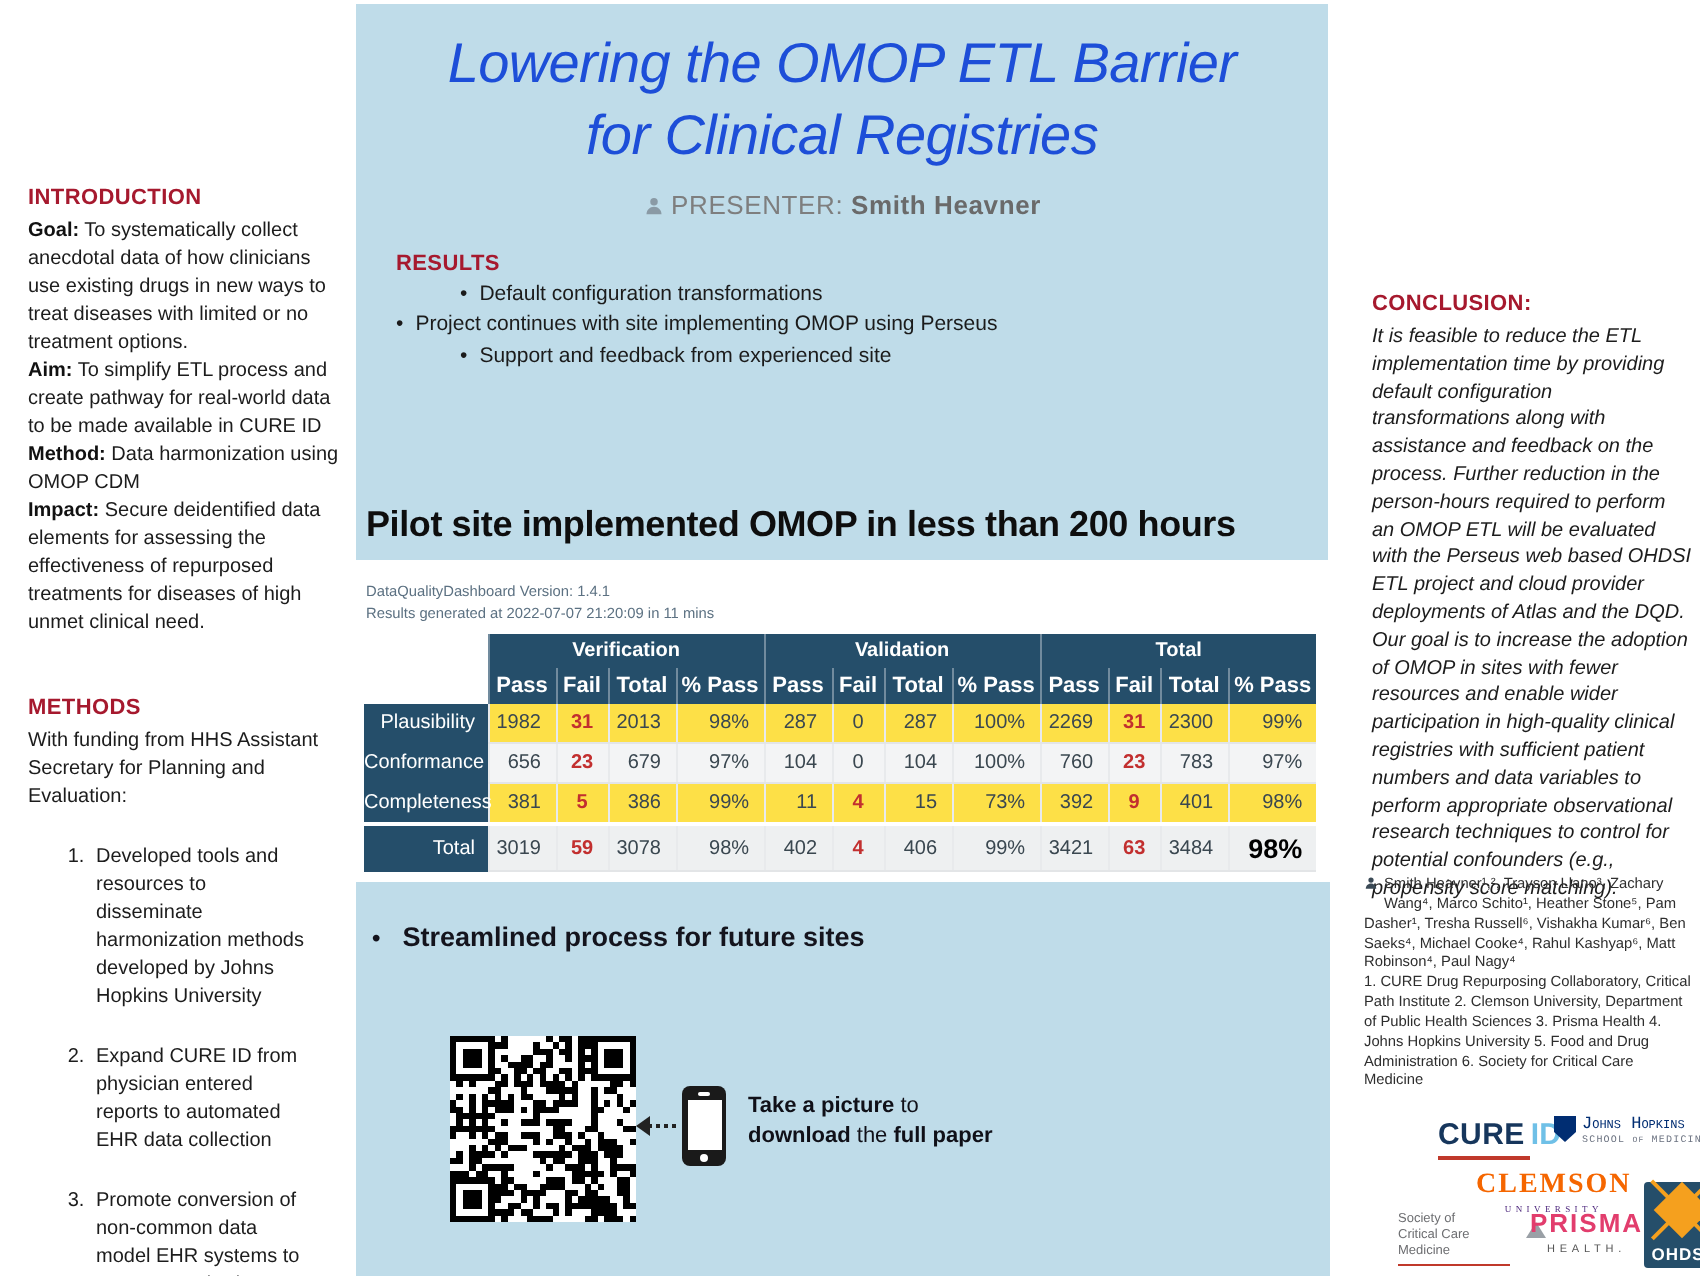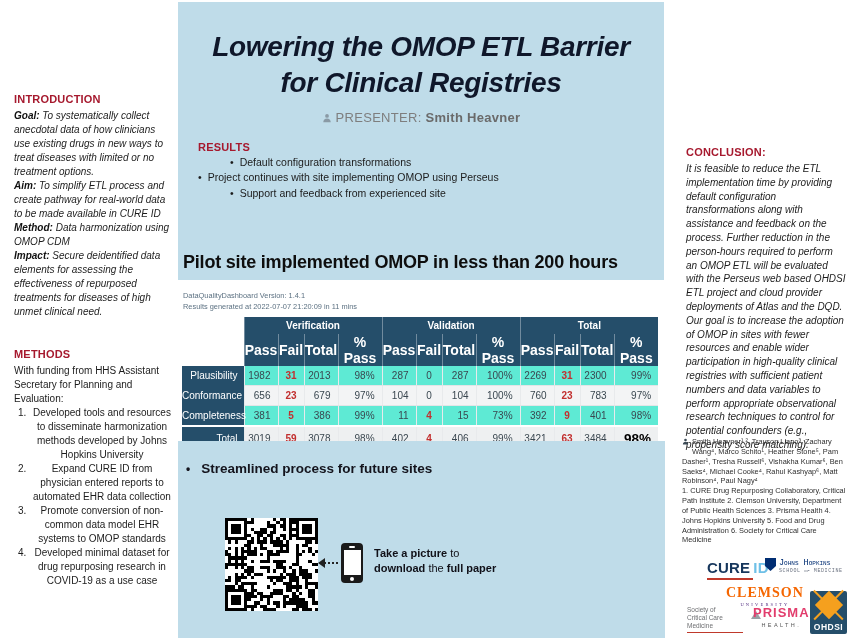--- a/index.html
+++ b/index.html
@@ -2,54 +2,54 @@
 <html style="--panel_blue: #bfdce9; --navy: #254e6a; --crimson: #a6192e; --fail_red: #c22f2f; --cure_navy: #16365c; --cure_blue: #6fc0e7; --jhu_navy: #002d72; --clemson_orange: #f56600; --clemson_purple: #522d80; --prisma_magenta: #e23d6d; --ohdsi_orange: #f5a01e;"><head>
 <meta charset="utf-8">
 <style>
   html,body{margin:0;padding:0;background:#fff;}
   #poster{position:relative;width:850px;height:638px;background:#fff;overflow:hidden;
           font-family:"Liberation Sans", sans-serif;color:#1c1c1c;}
 
   
   .col-left{position:absolute;left:14px;width:158px;}
   .sec-heading{color:var(--crimson,#a6192e);font-weight:bold;font-size:11px;margin:0 0 4px 0;letter-spacing:.2px;}
-  .para{margin:0;font-size:10px;line-height:1.4;color:#1c1c1c;font-style:italic;}
+  .para{margin:0;font-size:10px;line-height:1.4;color:#1c1c1c;}
   .para b{color:#111;}
   .methods-intro{margin:0;font-size:10px;line-height:1.4;}
   ol.methods-list{margin:0;padding-left:15px;font-size:10px;line-height:1.4;}
-  ol.methods-list li{padding-left:3px;margin:0;text-align:center;}
+  ol.methods-list li{padding-left:3px;margin:16px;}
 
   
   .box-blue{position:absolute;background:var(--panel_blue,#bfdce9);}
   #box-top{left:178px;top:2px;width:486px;height:278px;}
-  .poster-title{margin:0;padding-top:27px;text-align:center;font-size:28px;line-height:1.28;
-                font-style:italic;font-weight:700;color:#0f172a;letter-spacing:-.3px;}
+  .poster-title{margin:0;padding-top:12px;text-align:center;font-size:28px;line-height:1.28;
+                font-style:italic;font-weight:400;color:#1d4ed8;letter-spacing:-.3px;}
   .presenter{margin-top:9px;text-align:center;font-size:13px;color:#7e7e7e;letter-spacing:.3px;}
   .presenter .pname{font-weight:bold;color:#6a6a6a;}
   .person-icon{display:inline-block;vertical-align:-1px;margin-right:4px;}
   .results-block{margin:15px 0 0 20px;}
   .results-block .sec-heading{margin-bottom:2px;}
   .rbullet{font-size:10.5px;line-height:1.5;color:#1b1b1b;}
   .rbullet .dot{margin-right:6px;}
   .rbullet.lvl2{margin-left:32px;}
   .pilot{position:absolute;left:5px;bottom:7px;font-size:18px;font-weight:800;color:#0e0e0e;
          letter-spacing:-.2px;white-space:nowrap;}
 
   .dqd-caption{position:absolute;left:183px;top:290px;font-size:7.4px;line-height:1.5;color:#5c7182;}
 
   #dqd-table{position:absolute;left:182px;top:317px;width:476px;border-collapse:collapse;
              table-layout:fixed;font-size:10px;}
   #dqd-table th{background:var(--navy,#254e6a);color:#fff;font-weight:600;padding:0;}
   #dqd-table th.corner{background:#fff;}
   #dqd-table tr.grp th{height:17px;font-size:10px;}
-  #dqd-table tr.sub th{height:18px;font-size:14px;}
+  #dqd-table tr.sub th{height:18px;font-size:11px;}
   #dqd-table th + th{border-left:1px solid rgba(255,255,255,.35);}
   #dqd-table td{height:19px;padding:0;}
   #dqd-table td.label{background:var(--navy,#254e6a);color:#fff;text-align:right;padding-right:6px;font-size:10px;}
-  #dqd-table td.num{background:#5eead4;text-align:right;padding-right:7px;color:#3a4750;
+  #dqd-table td.num{background:#fde047;text-align:right;padding-right:7px;color:#3a4750;
                     border-left:1px solid #e8eaec;border-bottom:1px solid #e3e5e7;}
   #dqd-table tr.r1 td.num{background:#f3f4f5;}
   #dqd-table td.cfail{text-align:center;padding-right:0;}
   #dqd-table td.fail{color:var(--fail_red,#c22f2f);font-weight:bold;}
   #dqd-table tr.total td{border-top:2px solid #fff;height:22px;}
   #dqd-table tr.total td.num{background:#eef0f1;}
   #dqd-table td.grand{font-size:13.5px;font-weight:800;color:#000;}
 
   #box-bottom{left:178px;top:441px;width:487px;height:197px;}
   .future-line{margin:20px 0 0 8px;font-size:13.5px;font-weight:800;color:#14141d;}
@@ -65,21 +65,21 @@
   .qr-caption b{font-weight:800;}
 
   
   .col-right{position:absolute;left:686px;top:98px;width:160px;margin-top:48px;}
   .conclusion-text{margin:0;font-size:10px;line-height:1.38;color:#1c1c1c;font-style:italic;}
   .authors{position:absolute;left:682px;top:437px;width:165px;font-size:7.4px;line-height:1.33;color:#2e2e2e;}
   .authors .person-icon{float:left;margin:1px 3px 0 0;}
   .authors .affil{display:block;}
 
   
-  .logo{position:absolute;white-space:nowrap;}
+  .logo{position:absolute;white-space:nowrap;margin-left:12px;}
   .logo-cure{left:707px;top:559px;font-size:15px;font-weight:800;letter-spacing:.2px;}
   .logo-cure .c1{color:var(--cure_navy,#16365c);}
   .logo-cure .c2{color:var(--cure_blue,#6fc0e7);font-weight:700;margin-left:3px;}
   .logo-cure .tag{display:block;width:46px;height:2px;background:#c0392b;margin-top:2px;}
   .logo-jhu{left:765px;top:558px;}
   .jhu-shield{display:inline-block;vertical-align:top;width:11px;height:13px;background:var(--jhu_navy,#002d72);
               clip-path:polygon(0 0,100% 0,100% 62%,50% 100%,0 62%);margin-right:3px;}
   .jhu-text{display:inline-block;font-family:Liberation Mono, monospace;color:var(--jhu_navy,#002d72);
             font-size:8.5px;font-variant:small-caps;line-height:1;}
   .jhu-text .sub{display:block;font-size:5px;color:#6b7280;letter-spacing:.6px;margin-top:1.5px;}

